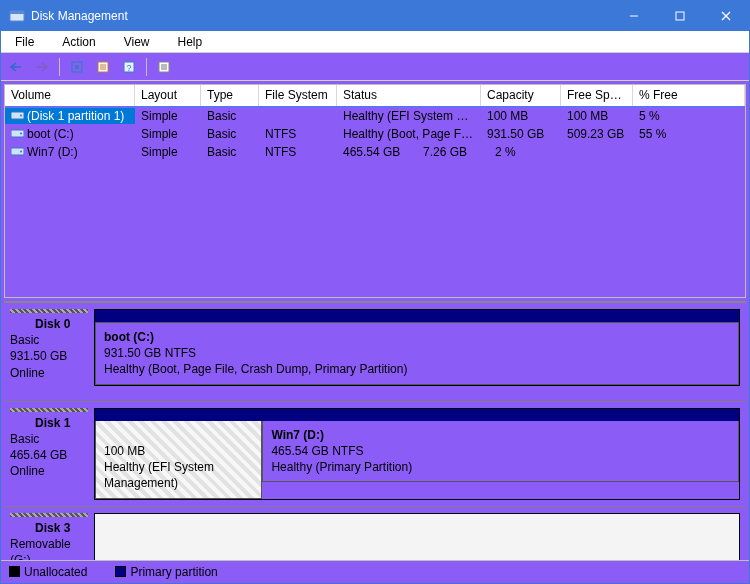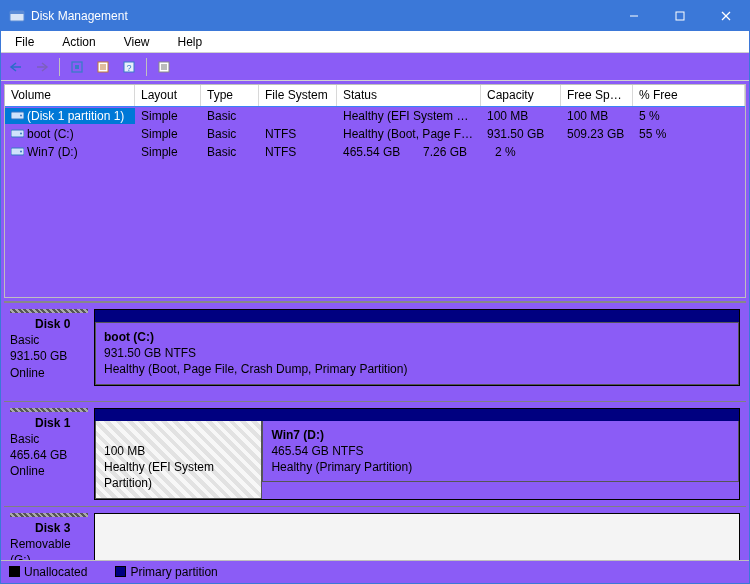--- a/index.html
+++ b/index.html
@@ -222,21 +222,21 @@
         <div>465.64 GB</div>
         <div>Online</div>
       </div>
       <div class="disk-parts">
         <div class="part-strip">
           <div style="flex:0 0 26%">
               <div class="bluebar"></div>
             <div class="part-cell hatched" style="border-top:none">
               <div>&nbsp;</div>
               <div>100 MB</div>
-              <div>Healthy (EFI System Partition)</div>
+              <div>Healthy (EFI System Management)</div>
             </div>
           </div>
           <div style="flex:1">
               <div class="bluebar"></div>
             <div class="part-cell" style="border-top:none">
               <div class="pname">Win7  (D:)</div>
               <div>465.54 GB NTFS</div>
               <div>Healthy (Primary Partition)</div>
             </div>
           </div>

